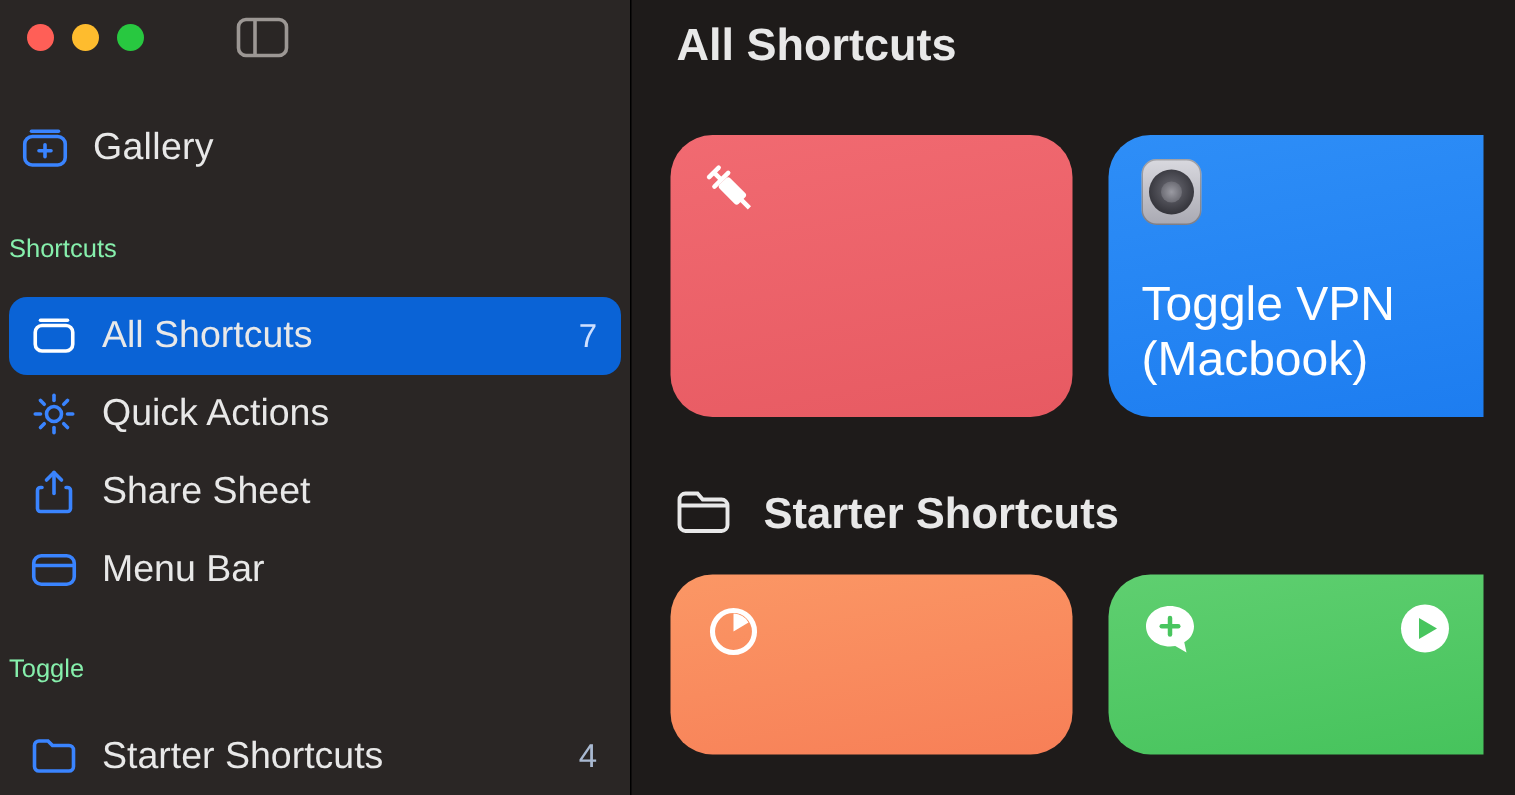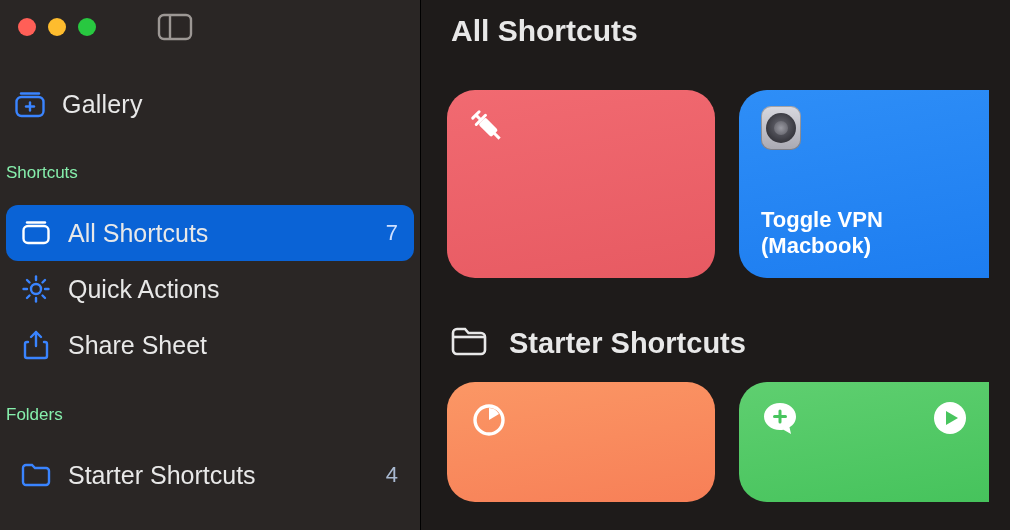--- a/index.html
+++ b/index.html
@@ -1,20 +1,20 @@
 <!DOCTYPE html>
 <html><head>
 <meta charset="utf-8">
 <style>
   * { box-sizing: border-box; margin: 0; padding: 0; }
   html, body { width: 1010px; height: 530px; overflow: hidden; font-family: -apple-system, "Helvetica Neue", Arial, sans-serif; }
   body { display: flex; background: #1e1b1a; color: #e8e8e8; }
 
   
-  .sidebar { width: 420px; height: 100%; background: #2a2625; display: flex; flex-direction: column; }
+  .sidebar { width: 420px; height: 100%; background: #2a2625; display: flex; flex-direction: column; justify-content: flex-end; }
   .titlebar { height: 54px; display: flex; align-items: center; padding: 0 18px; gap: 14px; }
   .traffic { display: flex; gap: 12px; }
   .dot { width: 18px; height: 18px; border-radius: 50%; }
   .dot.red { background: #ff5f57; }
   .dot.yellow { background: #febc2e; }
   .dot.green { background: #28c840; }
   .sidebar-toggle { margin-left: 48px; }
   .sidebar-toggle svg { display: block; }
 
   .section-spacer { height: 24px; }
@@ -27,21 +27,21 @@
   .nav-item.selected .icon { color:#ffffff; }
   .nav-item .count { margin-left: auto; color: #a9b9d1; font-size: 22px; }
   .nav-item.selected .count { color: #cfe0ff; }
 
   
   .main { flex: 1; height: 100%; background: #1e1b1a; padding: 14px 0 0 26px; overflow:hidden; border-left:1px solid #000; }
   .page-title { font-size: 30px; font-weight: 700; margin-bottom: 42px; padding-left: 4px; }
   .tiles { display: flex; gap: 24px; }
   .tile { width: 268px; height: 188px; border-radius: 28px; padding: 18px 22px 20px 22px; display: flex; flex-direction: column; justify-content: space-between; color: #fff; }
   .tile .tile-icon { width:40px; height:40px; display:flex; align-items:center; justify-content:center; }
-  .tile .tile-label { font-size: 22px; font-weight: 700; line-height: 1.15; }
+  .tile .tile-label { font-size: 32px; font-weight: 400; line-height: 1.15; }
   .tile.red { background: linear-gradient(170deg,#f16a71 0%,#e75a62 100%); }
   .tile.blue { background: linear-gradient(170deg,#2e8ef7 0%,#1d7df0 100%); }
   .tile.orange { background: linear-gradient(170deg,#fb9765 0%,#f77f57 100%); }
   .tile.green { background: linear-gradient(170deg,#5fcf70 0%,#46c35c 100%); }
   .tile.cut-right { width: 250px; border-top-right-radius:0; border-bottom-right-radius:0; }
 
   .group-header { display:flex; align-items:center; gap:22px; margin: 48px 0 22px 4px; }
   .group-header .label { font-size: 29px; font-weight: 700; }
 
   .row2 { display:flex; gap:24px; }
@@ -123,23 +123,32 @@
     <span class="icon">
       <svg width="24" height="30" viewBox="0 0 24 30">
         <path d="M12 2 L12 16" stroke="#3a84ff" stroke-width="2.4" stroke-linecap="round"></path>
         <path d="M7 7 L12 2 L17 7" fill="none" stroke="#3a84ff" stroke-width="2.4" stroke-linecap="round" stroke-linejoin="round"></path>
         <path d="M4 12 h-1 a2 2 0 0 0 -2 2 v12 a2 2 0 0 0 2 2 h18 a2 2 0 0 0 2 -2 v-12 a2 2 0 0 0 -2 -2 h-1" fill="none" stroke="#3a84ff" stroke-width="2.4" stroke-linecap="round"></path>
       </svg>
     </span>
     <span>Share Sheet</span>
   </div>
 
+  <div class="nav-item">
+    <span class="icon">
+      <svg width="30" height="22" viewBox="0 0 30 22">
+        <rect x="1.5" y="1.5" width="27" height="19" rx="5" fill="none" stroke="#3a84ff" stroke-width="2.4"></rect>
+        <line x1="1.5" y1="8" x2="28.5" y2="8" stroke="#3a84ff" stroke-width="2.4"></line>
+      </svg>
+    </span>
+    <span>Menu Bar</span>
+  </div>
 
   <div class="section-spacer"></div>
-  <div class="section-label">Folders</div>
+  <div class="section-label">Toggle</div>
 
   <div class="nav-item">
     <span class="icon">
       <svg width="30" height="24" viewBox="0 0 30 24">
         <path d="M2 5 a3 3 0 0 1 3 -3 h6 l3 3 h11 a3 3 0 0 1 3 3 v11 a3 3 0 0 1 -3 3 H5 a3 3 0 0 1 -3 -3 Z" fill="none" stroke="#3a84ff" stroke-width="2.4"></path>
       </svg>
     </span>
     <span>Starter Shortcuts</span>
     <span class="count">4</span>
   </div>

